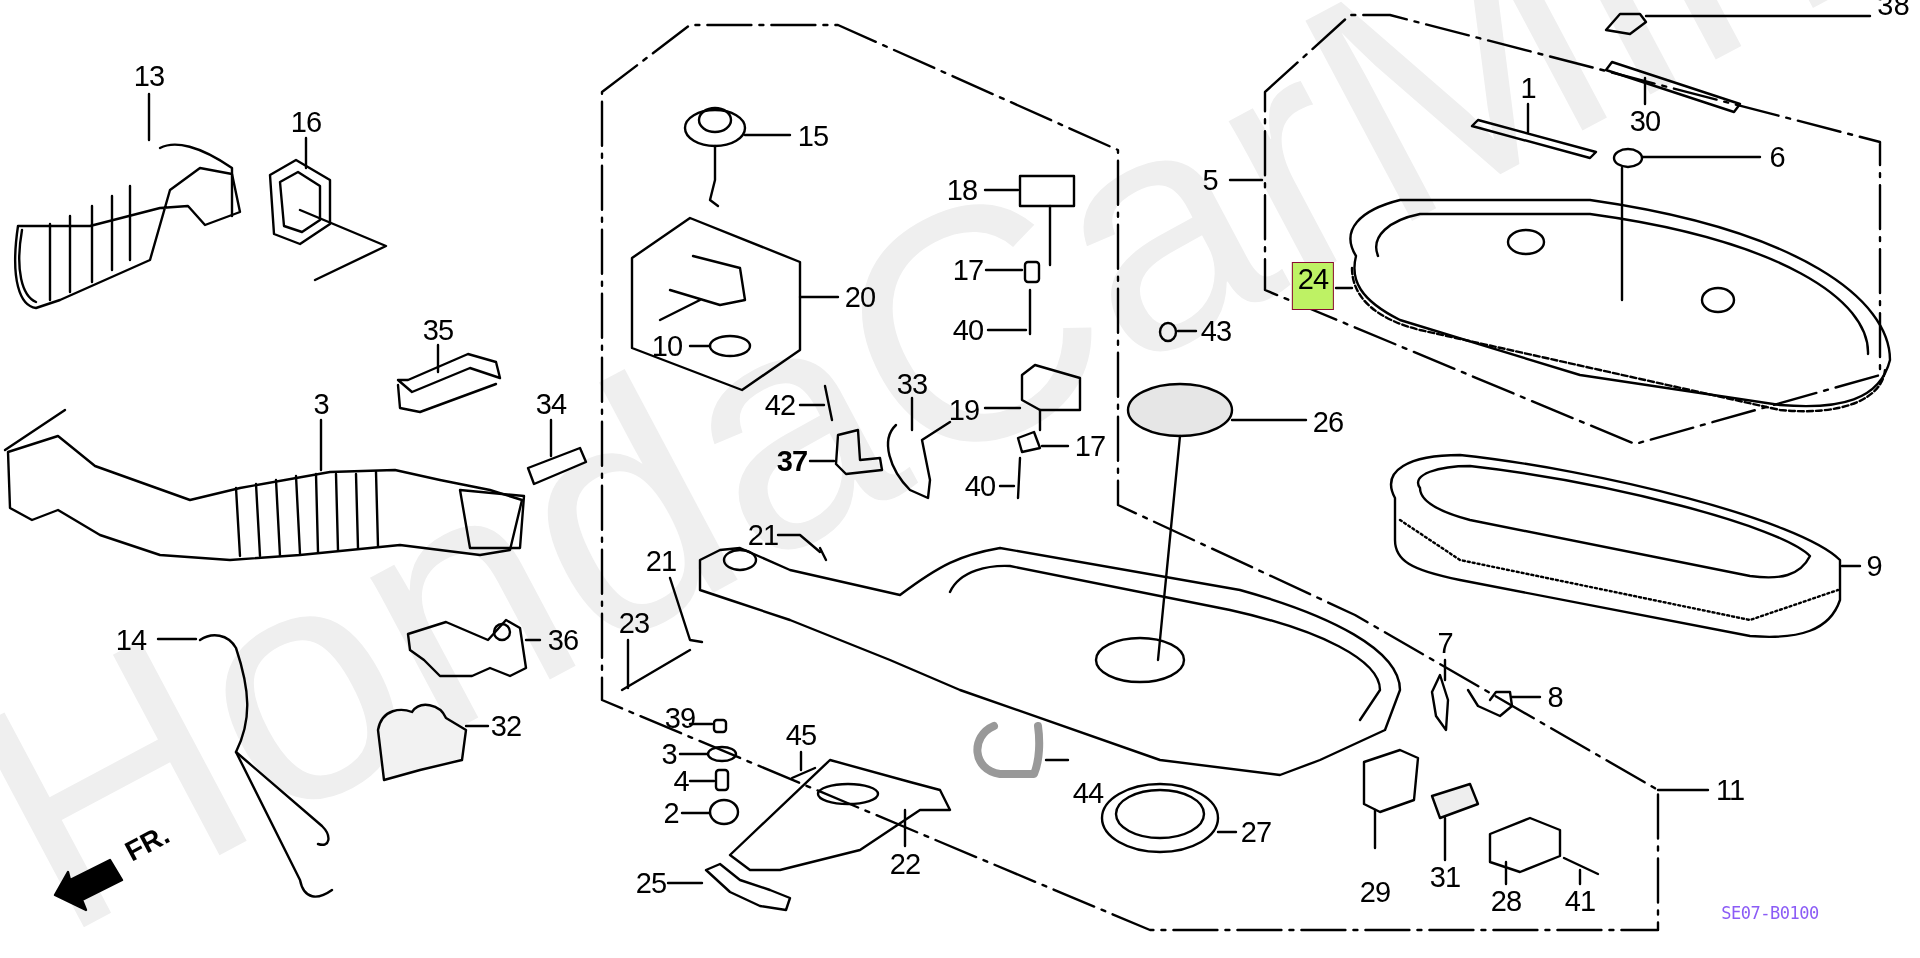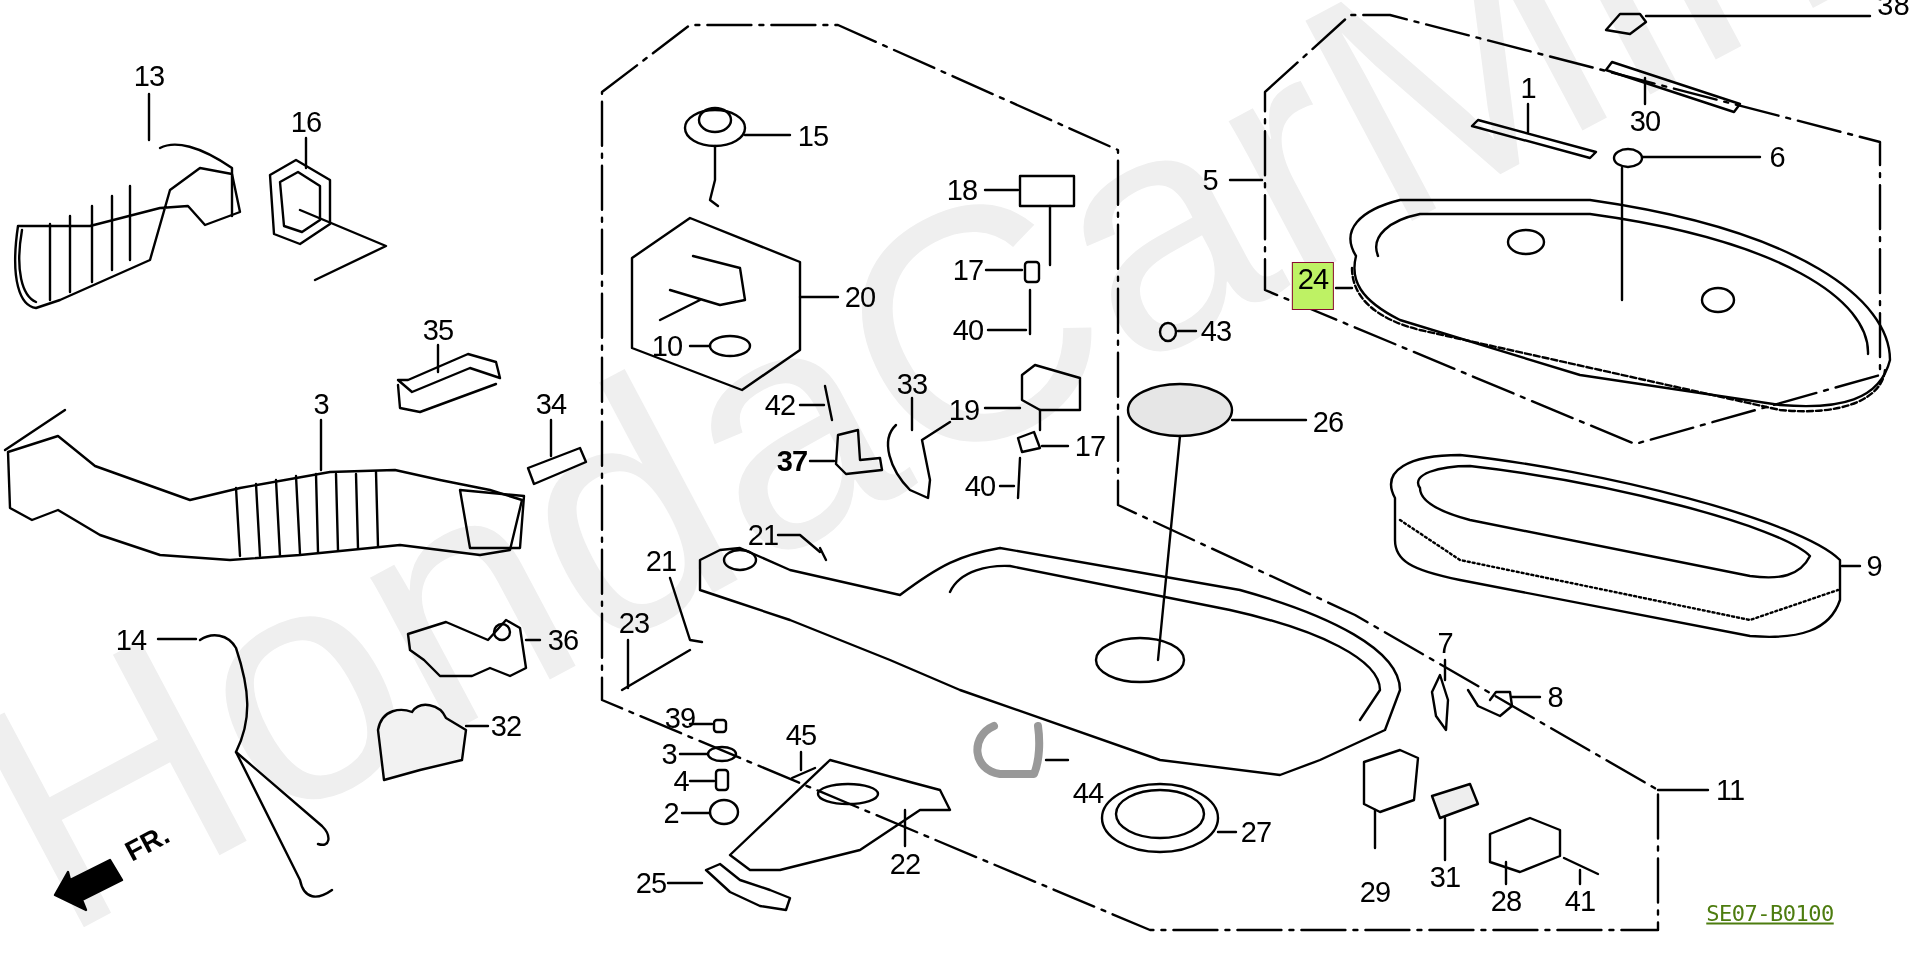--- a/index.html
+++ b/index.html
@@ -4,22 +4,22 @@
 <style>
   html, body { margin: 0; padding: 0; background: #ffffff; }
   body { width: 1920px; height: 958px; position: relative; overflow: hidden;
          font-family: "Liberation Sans", sans-serif; }
   #canvas { position: absolute; left: 0; top: 0; width: 1920px; height: 958px; }
   .watermark { position: absolute; left: 0; top: 0; width: 1920px; height: 958px; pointer-events: none; }
   .watermark text { font-family: "Liberation Sans", sans-serif; font-size: 330px; fill: #efefef; }
   .callout { position: absolute; font-size: 29px; color: #000; line-height: 1; white-space: nowrap;
              transform: translate(-50%, -50%); cursor: pointer; letter-spacing: -1px; }
   .callout.highlight { border: 1px solid #7f1d1d; padding: 2px 5px 15px 5px; background: #bef264; }
-  .code { position: absolute; font-family: "DejaVu Sans Mono", monospace; font-size: 22px; color: #4d7c0f;
-          transform: translate(-50%, -50%); letter-spacing: -0.5px; text-decoration: underline; }
+  .code { position: absolute; font-family: "DejaVu Sans Mono", monospace; font-size: 17px; color: #8b5cf6;
+          transform: translate(-50%, -50%); letter-spacing: -0.5px; }
   .fr-text { position: absolute; left: 120px; top: 840px; font-weight: bold; font-size: 28px;
              transform: rotate(-28deg); transform-origin: left top; }
 </style>
 </head>
 <body>
 
 <svg class="watermark" viewBox="0 0 1920 958">
   <text x="60" y="940" transform="rotate(-28 60 940)">HondaCarMine.ru</text>
 </svg>
 

